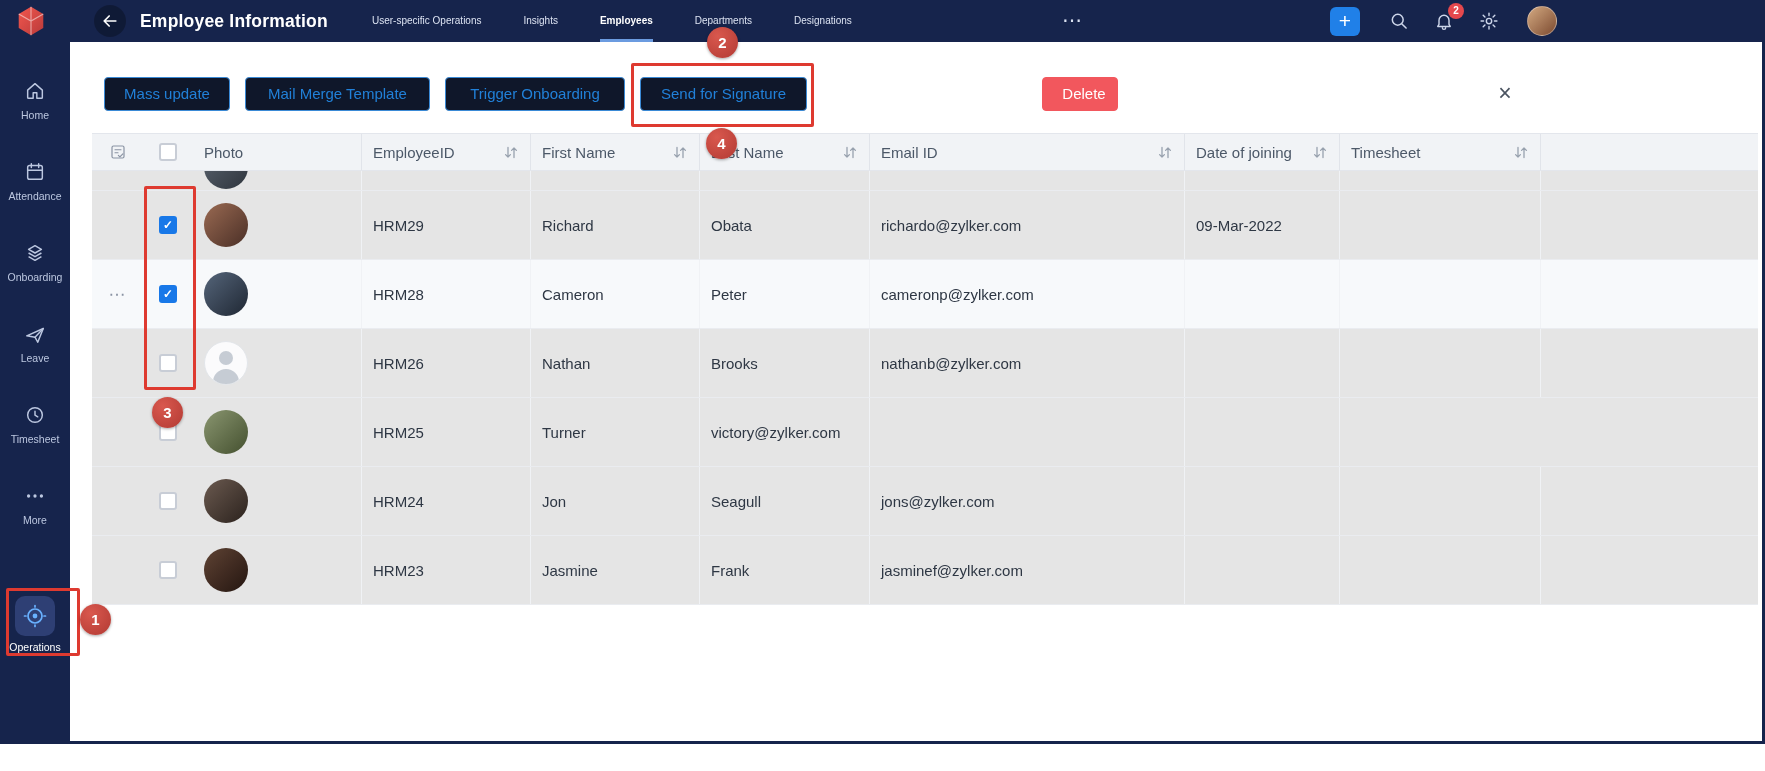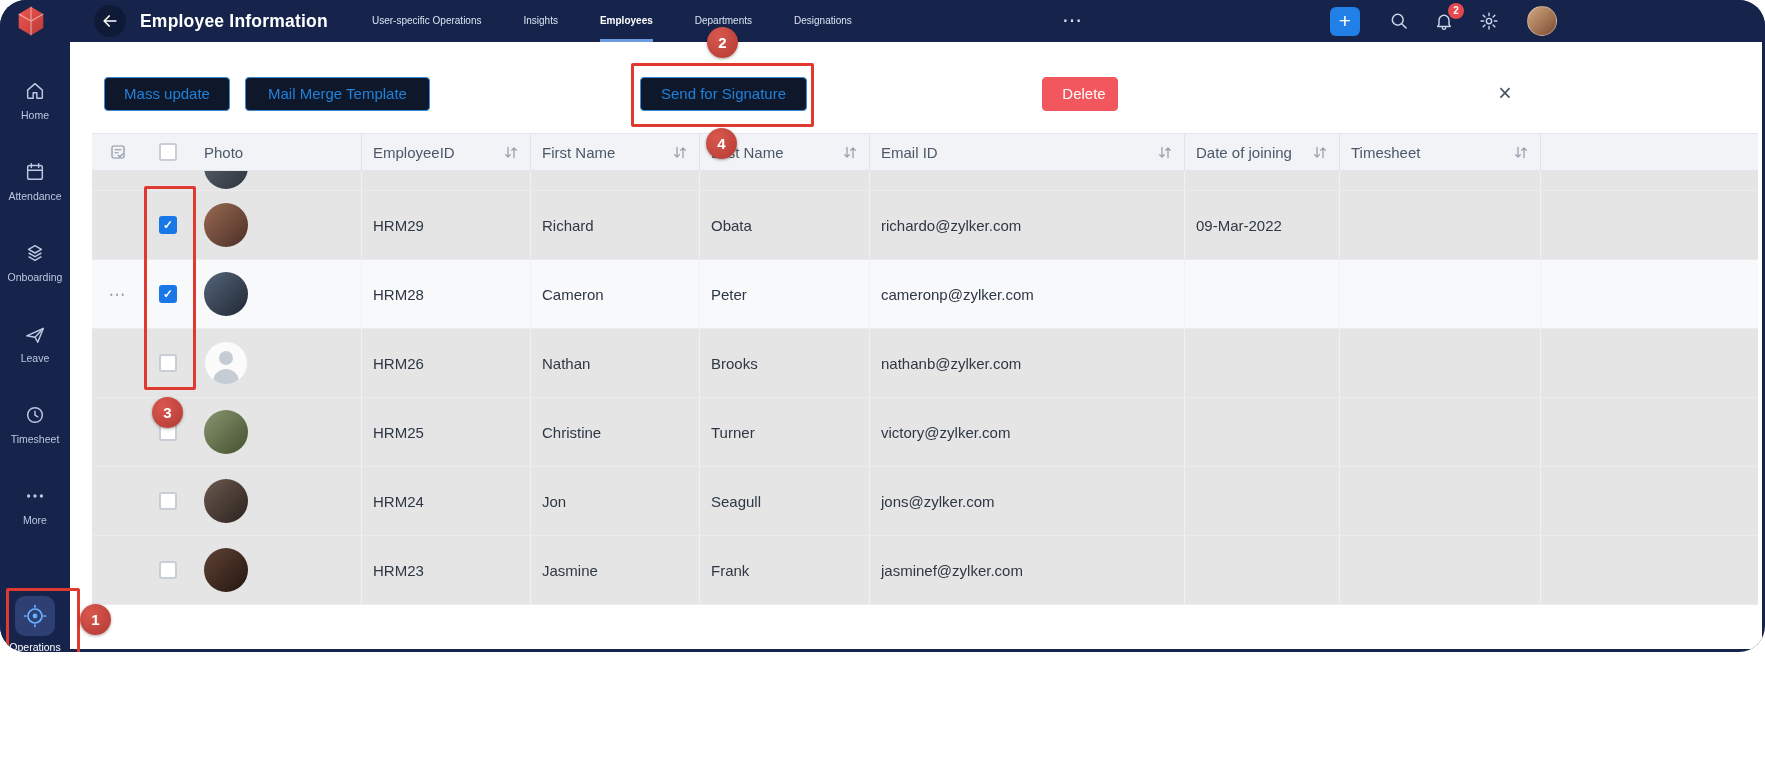--- a/index.html
+++ b/index.html
@@ -1,21 +1,20 @@
 <!DOCTYPE html>
 <html><head>
 <meta charset="utf-8">
 <style>
   * { margin:0; padding:0; box-sizing:border-box; }
   html,body { background:#ffffff; }
   #app {
-    position:relative; width:1765px; height:652px;
+    position:relative; width:1765px; height:744px;
     background:#16244c; overflow:hidden;
     font-family:"Liberation Sans", sans-serif;
-    border-radius:26px;
   }
 
   
   .topbar { position:absolute; left:0; top:0; width:100%; height:42px; background:#16244c; z-index:5; }
   .logo { position:absolute; left:14px; top:4px; width:34px; height:34px; }
   .back-btn { position:absolute; left:94px; top:5px; width:32px; height:32px; border-radius:50%;
     background:rgba(0,0,0,0.28); display:flex; align-items:center; justify-content:center; cursor:pointer; }
   .tb-title { position:absolute; left:140px; top:0; height:42px; line-height:42px;
     color:#ffffff; font-size:17.5px; font-weight:700; letter-spacing:0.2px; }
   .tb-nav { position:absolute; left:372px; top:0; height:42px; display:flex; gap:42px; align-items:stretch; }
@@ -219,20 +218,21 @@
           </svg>
       </span>
       <div class="side-label">Operations</div>
     </div>
   </div>
 
   <div class="content">
 
     <button class="btn b1">Mass update</button>
     <button class="btn b2">Mail Merge Template</button>
+    <button class="btn b3">Trigger Onboarding</button>
     <button class="btn b4">Send for Signature</button>
     <button class="btn b6 danger">Delete</button>
     <span class="close-btn">×</span>
 
     <div class="table">
       <div class="thead grid-cols">
         <div class="th center">
           <svg width="18" height="18" viewBox="0 0 24 24" fill="none" stroke="#8a93a3" stroke-width="1.6" stroke-linejoin="round">
               <rect x="4" y="4" width="16" height="16" rx="2"></rect>
               <path d="M8 9h8M8 13h4" stroke-linecap="round"></path>
@@ -369,21 +369,20 @@
     <div class="td center">
       <span class="dots" style="visibility: hidden;">⋯</span>
     </div>
     <div class="td center">
       <span class="cb"></span>
     </div>
     <div class="td bordered">
       <span class="avatar" style="background: linear-gradient(135deg, rgb(138, 150, 112) 0%, rgb(68, 80, 47) 100%);"></span>
     </div>
     <div class="td bordered">HRM25</div>
-    <div class="td bordered">Christine</div>
     <div class="td bordered">Turner</div>
     <div class="td bordered">victory@zylker.com</div>
     <div class="td bordered"></div>
     <div class="td bordered"></div>
     <div class="td"></div>
   </div>
 
   <div class="trow grid-cols">
     <div class="td center">
       <span class="dots" style="visibility: hidden;">⋯</span>

